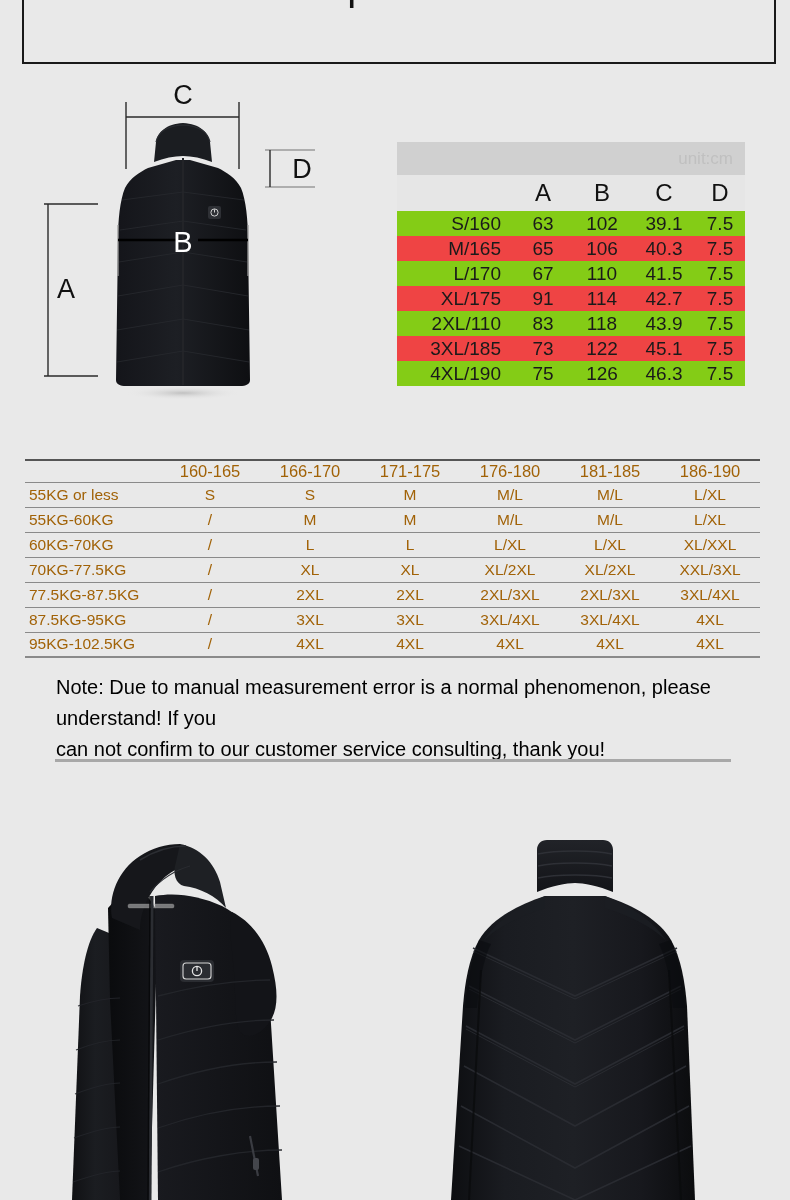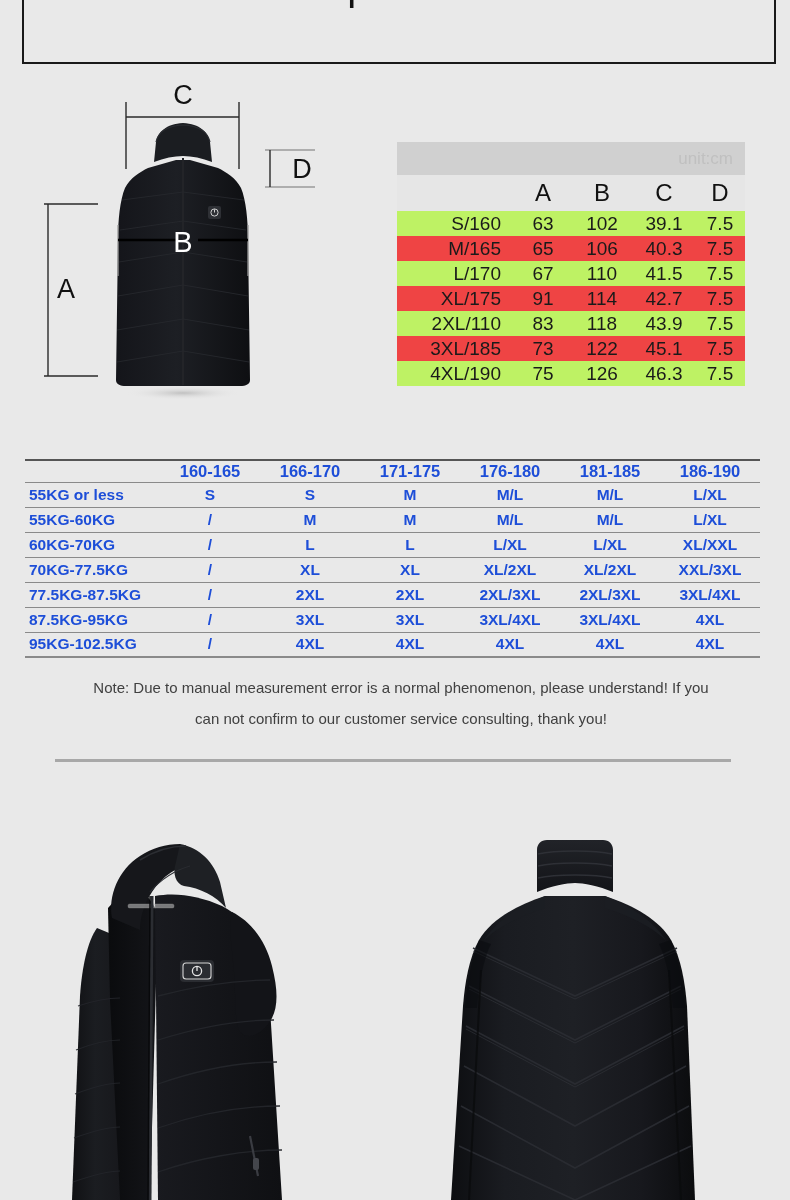--- a/index.html
+++ b/index.html
@@ -36,45 +36,45 @@
     text-align: right; padding-right: 12px;
     color: #c0c0c0; font-size: 17px;
   }
   .size-table th {
     height: 36px; font-size: 24px; font-weight: normal; color: #111;
     background: #e6e6e6; text-align: center;
   }
   .size-table th.sizecol { width: 118px; }
   .size-table td.cell {
     height: 25px; font-size: 19px; color: #1a1a1a; text-align: center;
-    background: #bef264;
+    background: #84cc16;
   }
   .size-table tr.alt td.cell { background: #ef4444; }
   .size-table td.sizename { text-align: right; padding-right: 14px; }
 
   
   .fit-table {
     position: absolute; left: 25px; top: 459px; width: 735px;
     border-collapse: collapse; table-layout: fixed;
   }
   .fit-table th, .fit-table td {
-    font-weight: bold; color: #1d4ed8;
+    font-weight: normal; color: #a16207;
     border-top: 1px solid #8a8a8a;
     height: 25px; font-size: 15.5px; text-align: center;
     background: transparent;
   }
   .fit-table thead th { border-top: 2px solid #555; height: 22px; font-size: 16.5px; }
   .fit-table .wcol { width: 135px; text-align: left; padding-left: 4px; }
   .fit-table thead th.wcol { border-top: 2px solid #555; }
   .fit-table tbody tr:last-child td { border-bottom: 2px solid #8a8a8a; }
 
   
   .note {
     position: absolute; left: 56px; top: 672px; width: 690px;
-    font-size: 15px; color: #404040; line-height: 31px; text-align: center;
+    font-size: 20px; color: #000000; line-height: 31px;
   }
 
   
   .divider {
     position: absolute; left: 55px; top: 759px; width: 676px; height: 3px;
     background: #a8a8a8;
   }
 
   
   .photos { position: absolute; left: 0; top: 800px; width: 790px; height: 400px; }

